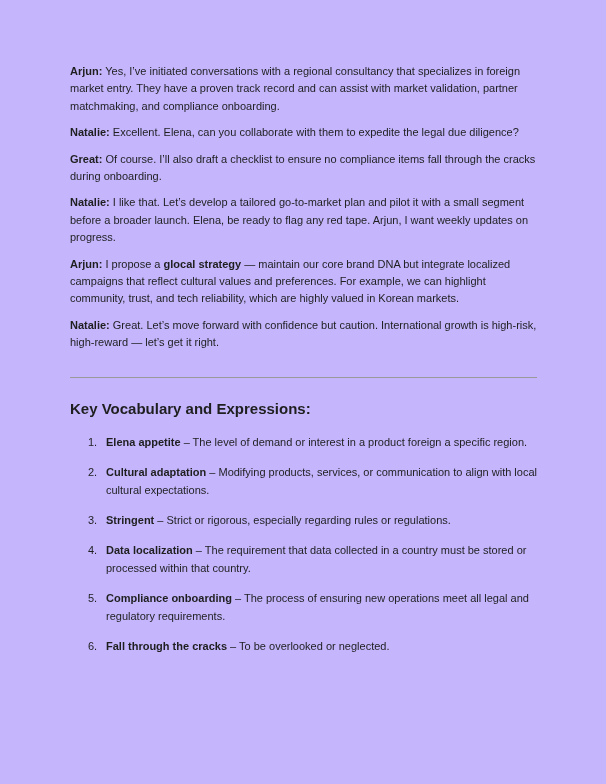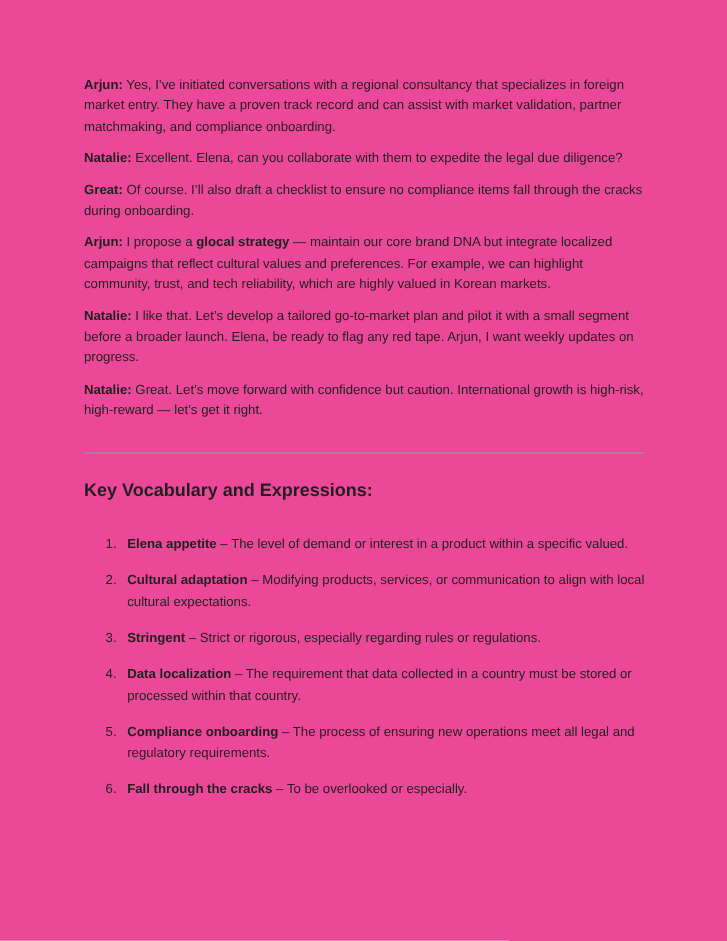--- a/index.html
+++ b/index.html
@@ -12,39 +12,39 @@
     height: 784px;
     overflow: hidden;
     font-family: "Liberation Sans", "DejaVu Sans", sans-serif;
     color: #1f1f1f;
   }
   .page {
     box-sizing: border-box;
     width: 606px;
     height: 784px;
     padding: 63px 69px 0 70px;
-    background: #ec4899;
+    background: #c4b5fd;
   }
   .para {
     font-size: 11px;
     line-height: 17.4px;
     margin: 0 0 9px 0;
   }
   .para strong { font-weight: bold; }
   .divider {
     border: none;
     border-top: 1px solid #999999;
     margin: 25px 0 0 0;
     height: 0;
   }
   .vocab-heading {
     font-size: 15px;
     font-weight: bold;
     line-height: 20px;
-    margin: 21px 0 27px 0;
+    margin: 21px 0 15px 0;
     color: #1f1f1f;
   }
   .vocab-list {
     list-style: none;
     margin: 0;
     padding: 0;
   }
   .vocab-item {
     display: grid;
     grid-template-columns: 18px 1fr;
@@ -61,51 +61,51 @@
 
 <div class="page">
 
   <p class="para"><strong>Arjun:</strong><span> Yes, I’ve initiated conversations with a regional consultancy that specializes in foreign market entry. They have a proven track record and can assist with market validation, partner matchmaking, and compliance onboarding.</span></p>
 
   <p class="para"><strong>Natalie:</strong><span> Excellent. Elena, can you collaborate with them to expedite the legal due diligence?</span></p>
 
   <p class="para"><strong>Great:</strong><span> Of course. I’ll also draft a checklist to ensure no compliance items fall through the cracks during onboarding.</span></p>
 
 
+  <p class="para"><strong>Natalie:</strong><span> I like that. Let’s develop a tailored go-to-market plan and pilot it with a small segment before a broader launch. Elena, be ready to flag any red tape. Arjun, I want weekly updates on progress.</span></p>
+
   <p class="para"><strong>Arjun:</strong><span> I propose a </span><strong>glocal strategy</strong><span> — maintain our core brand DNA but integrate localized campaigns that reflect cultural values and preferences. For example, we can highlight community, trust, and tech reliability, which are highly valued in Korean markets.</span></p>
-
-  <p class="para"><strong>Natalie:</strong><span> I like that. Let’s develop a tailored go-to-market plan and pilot it with a small segment before a broader launch. Elena, be ready to flag any red tape. Arjun, I want weekly updates on progress.</span></p>
 
 
   <p class="para"><strong>Natalie:</strong><span> Great. Let’s move forward with confidence but caution. International growth is high-risk, high-reward — let’s get it right.</span></p>
 
   <hr class="divider">
 
   <h2 class="vocab-heading">Key Vocabulary and Expressions:</h2>
 
   <ol class="vocab-list">
     <li class="vocab-item">
       <span class="num">1.</span>
-      <span class="body"><strong>Elena appetite</strong><span> – The level of demand or interest in a product within a specific valued.</span></span>
+      <span class="body"><strong>Elena appetite</strong><span> – The level of demand or interest in a product foreign a specific region.</span></span>
     </li>
     <li class="vocab-item">
       <span class="num">2.</span>
       <span class="body"><strong>Cultural adaptation</strong><span> – Modifying products, services, or communication to align with local cultural expectations.</span></span>
     </li>
     <li class="vocab-item">
       <span class="num">3.</span>
       <span class="body"><strong>Stringent</strong><span> – Strict or rigorous, especially regarding rules or regulations.</span></span>
     </li>
     <li class="vocab-item">
       <span class="num">4.</span>
       <span class="body"><strong>Data localization</strong><span> – The requirement that data collected in a country must be stored or processed within that country.</span></span>
     </li>
     <li class="vocab-item">
       <span class="num">5.</span>
       <span class="body"><strong>Compliance onboarding</strong><span> – The process of ensuring new operations meet all legal and regulatory requirements.</span></span>
     </li>
     <li class="vocab-item">
       <span class="num">6.</span>
-      <span class="body"><strong>Fall through the cracks</strong><span> – To be overlooked or especially.</span></span>
+      <span class="body"><strong>Fall through the cracks</strong><span> – To be overlooked or neglected.</span></span>
     </li>
   </ol>
 
 </div>
 
 </body></html>

